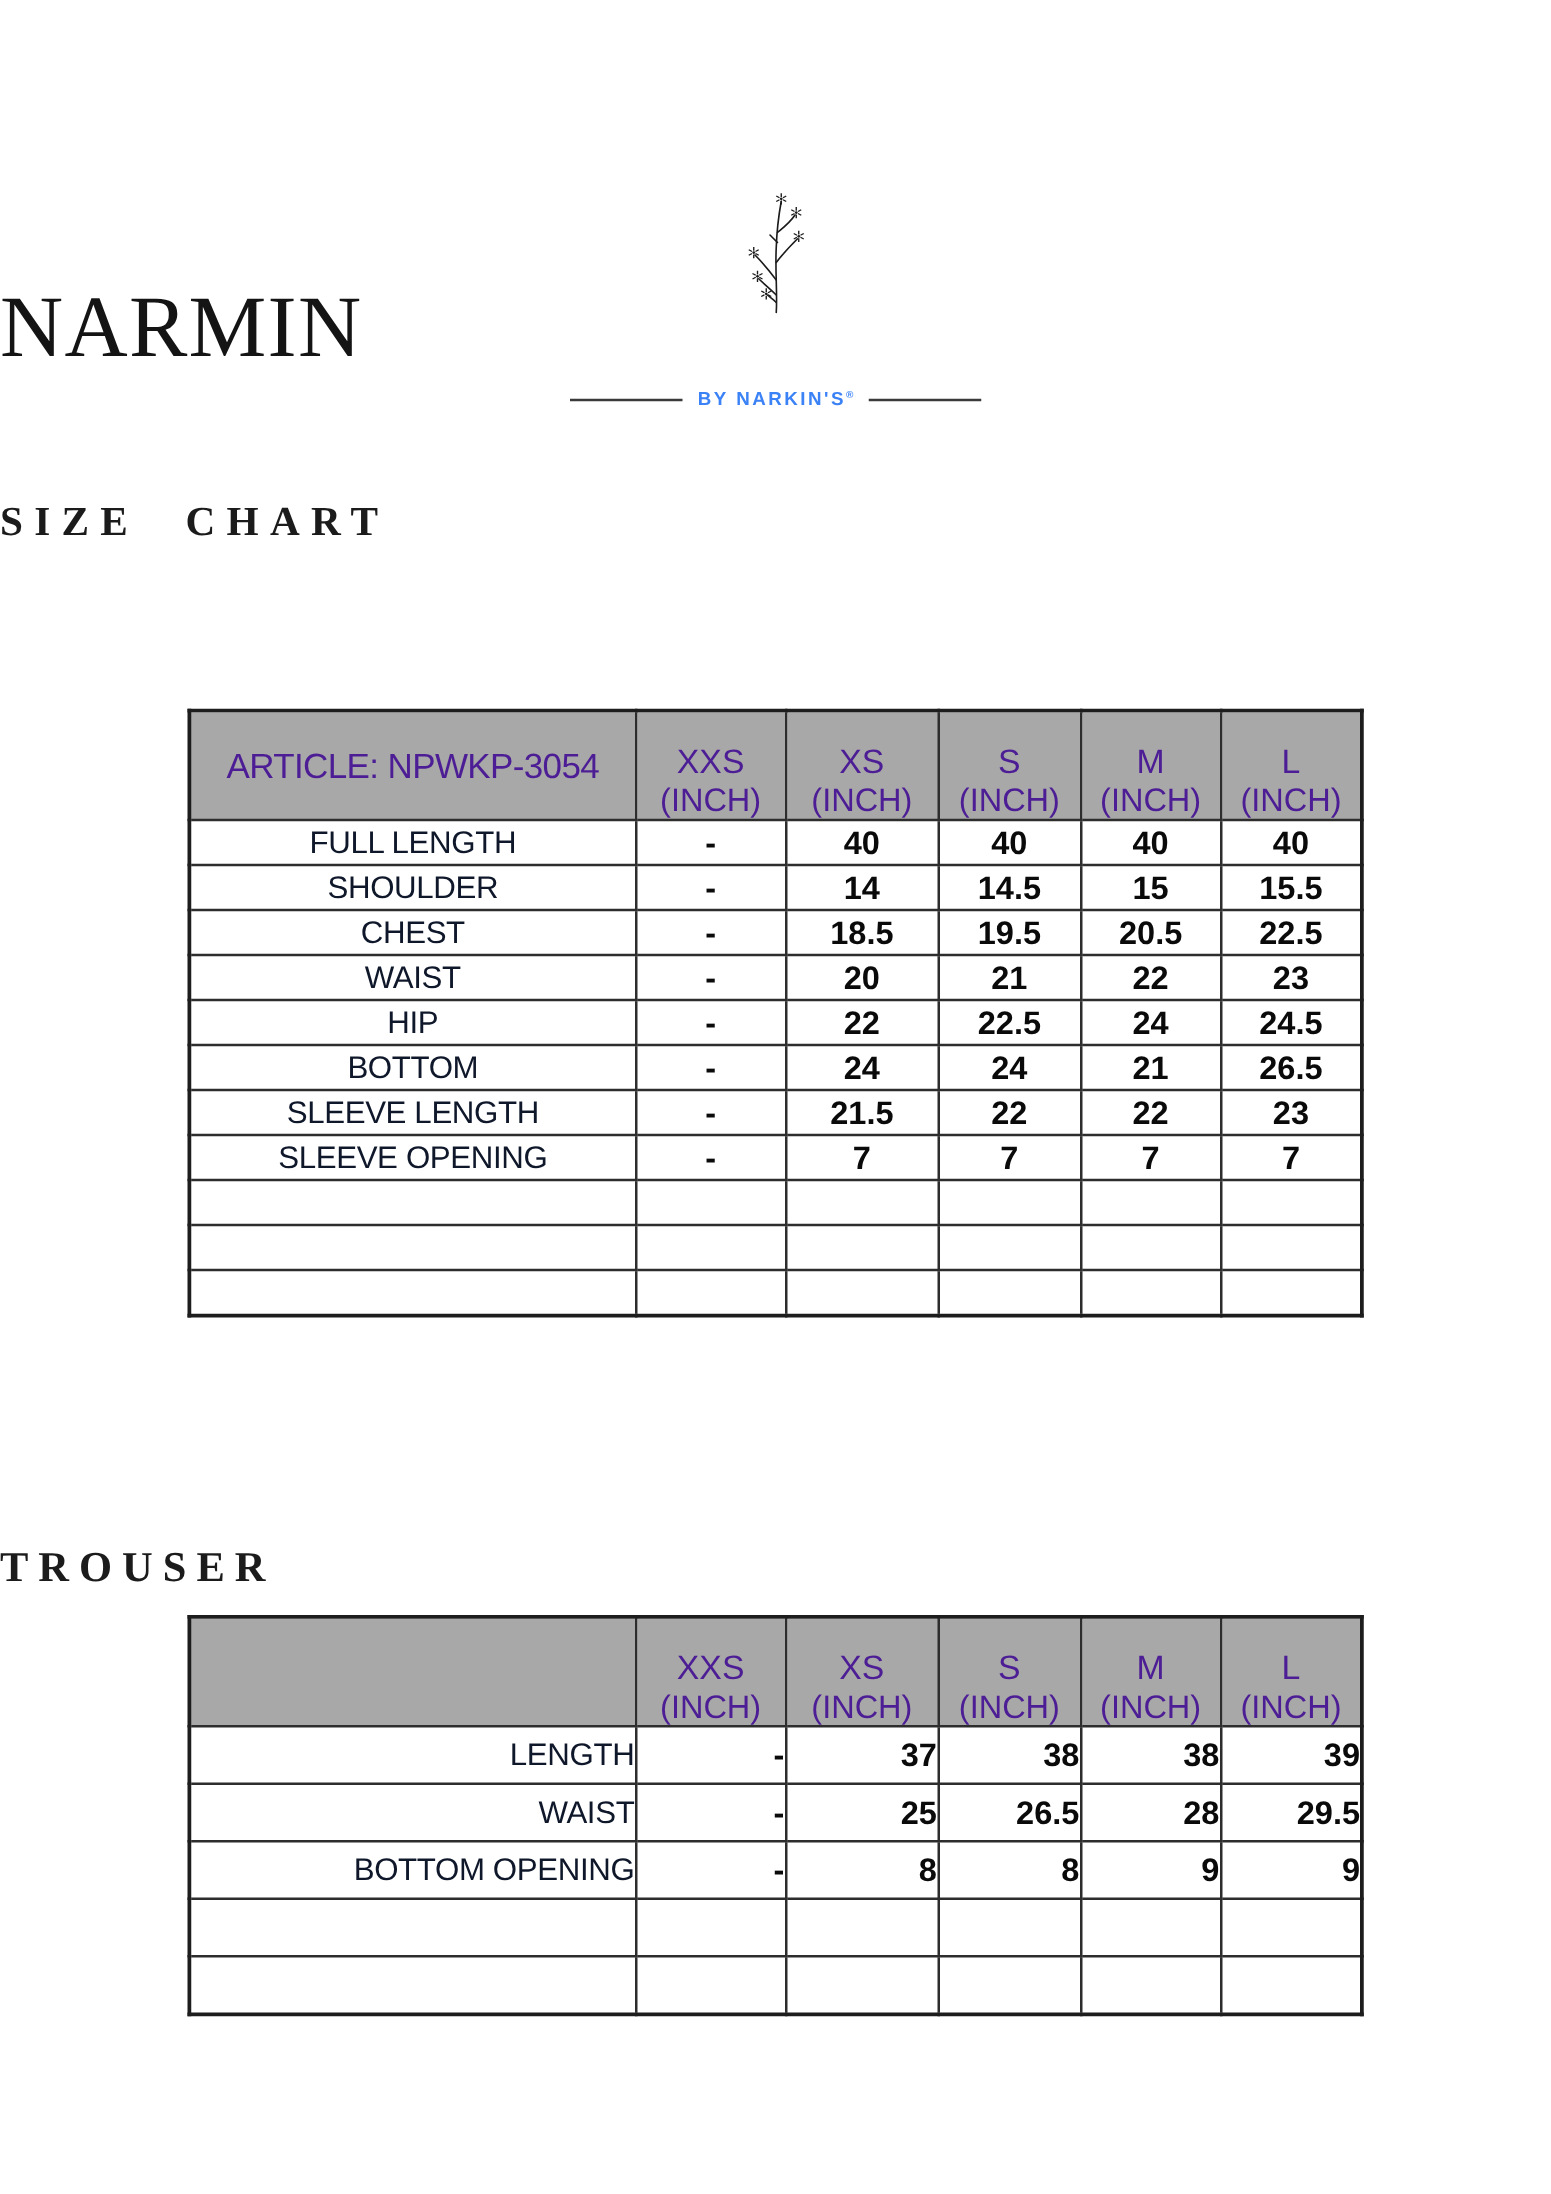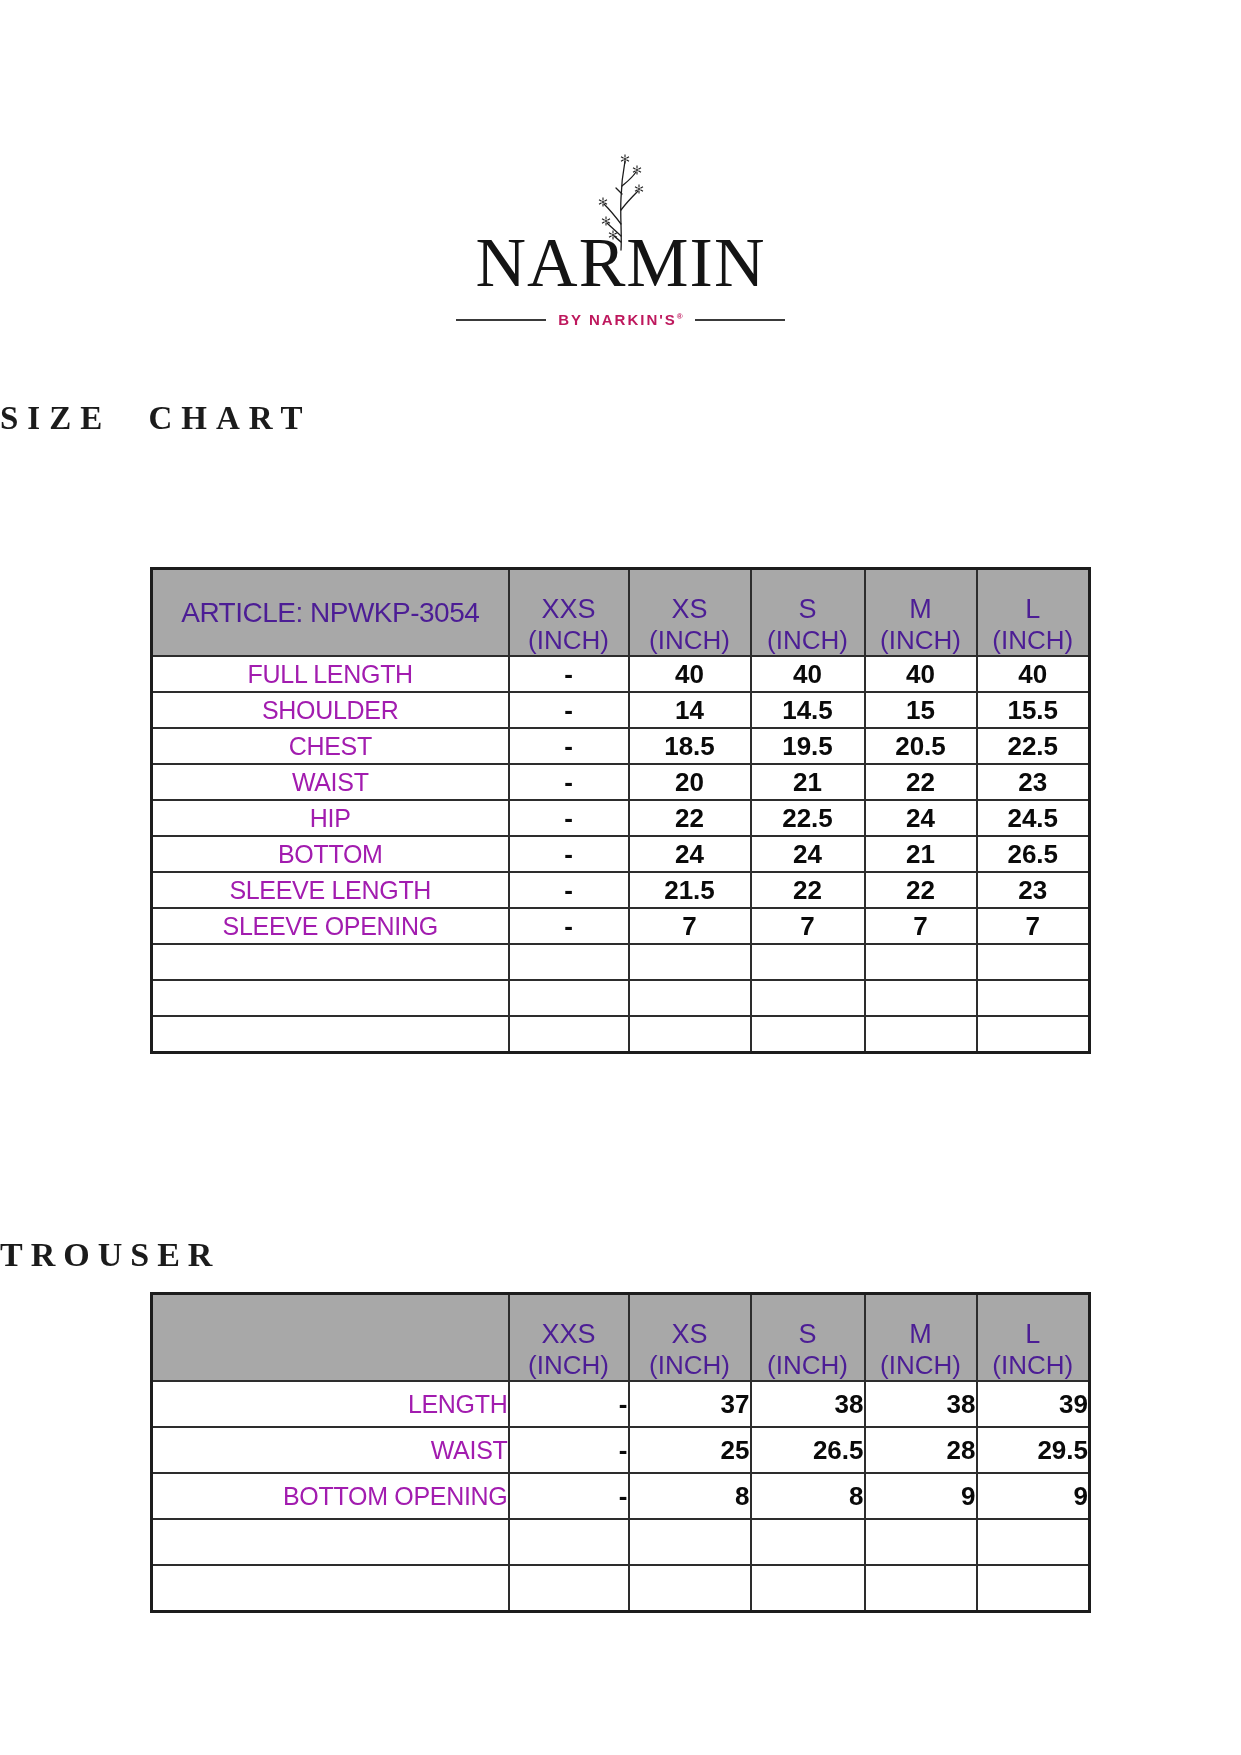--- a/index.html
+++ b/index.html
@@ -7,31 +7,31 @@
     position:relative; width:1241px; height:1755px; margin:0 auto;
     background:#ffffff; overflow:hidden; color:#111;
     font-family:"Liberation Sans","DejaVu Sans",sans-serif;
   }
 
   
   .flower {
     position:absolute; top:152px; left:50%; transform:translateX(-50%);
   }
   .brand-name {
-    position:absolute; top:228px; left:0; width:100%; text-align:center;
+    position:absolute; top:228px; left:0; width:100%; 
     font-family:"Liberation Serif","DejaVu Serif",serif;
     font-size:70px; line-height:1; letter-spacing:1px; font-weight:normal; color:#141414;
   }
   .tagline {
     position:absolute; top:311px; left:0; width:100%;
     display:flex; justify-content:center; align-items:center; gap:12px;
   }
   .tagline .rule { width:90px; height:2px; background:#3a3a3a; }
   .tag-text {
-    font-size:15px; font-weight:bold; letter-spacing:2px; color:#be185d;
+    font-size:15px; font-weight:bold; letter-spacing:2px; color:#3b82f6;
     white-space:nowrap;
   }
   .tag-text sup { font-size:8px; letter-spacing:0; }
 
   
   .section-title {
     position:absolute; left:0; width:100%; 
     font-family:"Liberation Serif","DejaVu Serif",serif; font-weight:bold; color:#1b1b1b;
   }
   .title-size   { top:400px; font-size:33px; letter-spacing:9px; word-spacing:20px; }
@@ -60,21 +60,21 @@
   table.chart thead th { background:#a8a8a8; height:72px; font-weight:normal; color:#4c1d95; }
   th.article-cell {
     vertical-align:top; padding-top:9px; font-size:28px; letter-spacing:-0.5px;
   }
   th .sz   { font-size:27px; line-height:32px; margin-top:23px; }
   th .unit { font-size:26px; line-height:30px; }
 
   #size-table tbody td    { height:34px; }
   #trouser-table tbody td { height:44px;text-align:right; }
 
-  td.lbl { font-size:25px; letter-spacing:-0.3px; color:#a21caf; }
+  td.lbl { font-size:25px; letter-spacing:-0.3px; color:#0f172a; }
   td.val { font-size:26px; font-weight:bold; color:#0a0a0a; }
 </style>
 </head>
 <body>
 
 <div class="page">
 
   <svg class="flower" width="72" height="100" viewBox="0 0 72 100" fill="none">
     <defs>
       <g id="bloom" stroke="#1c1c1c" stroke-width="1.1" fill="none">

